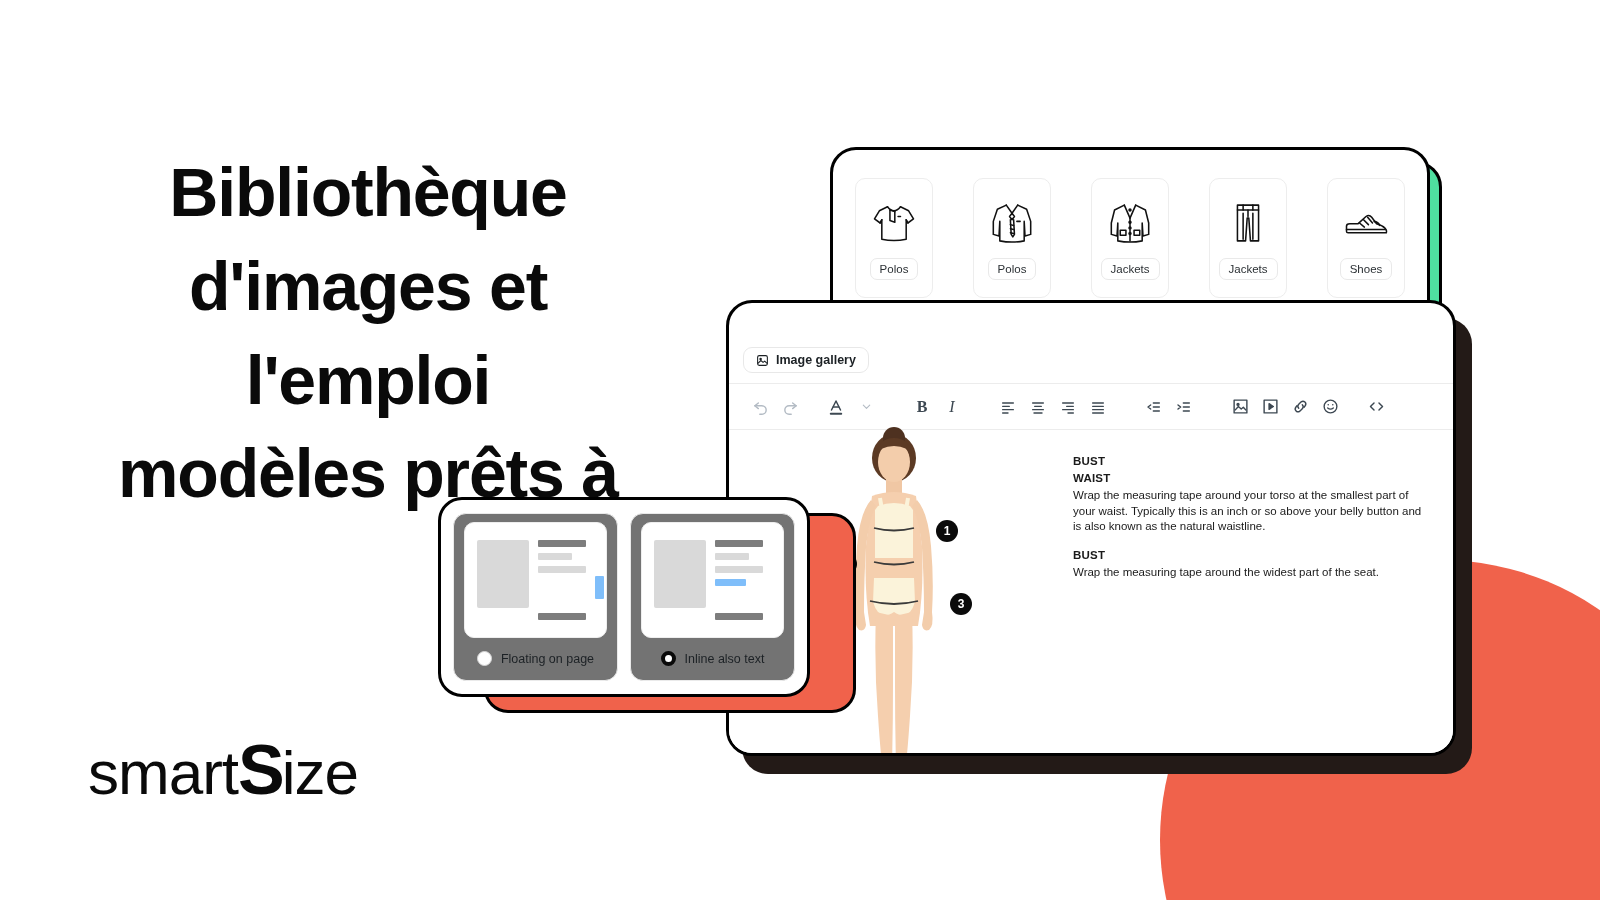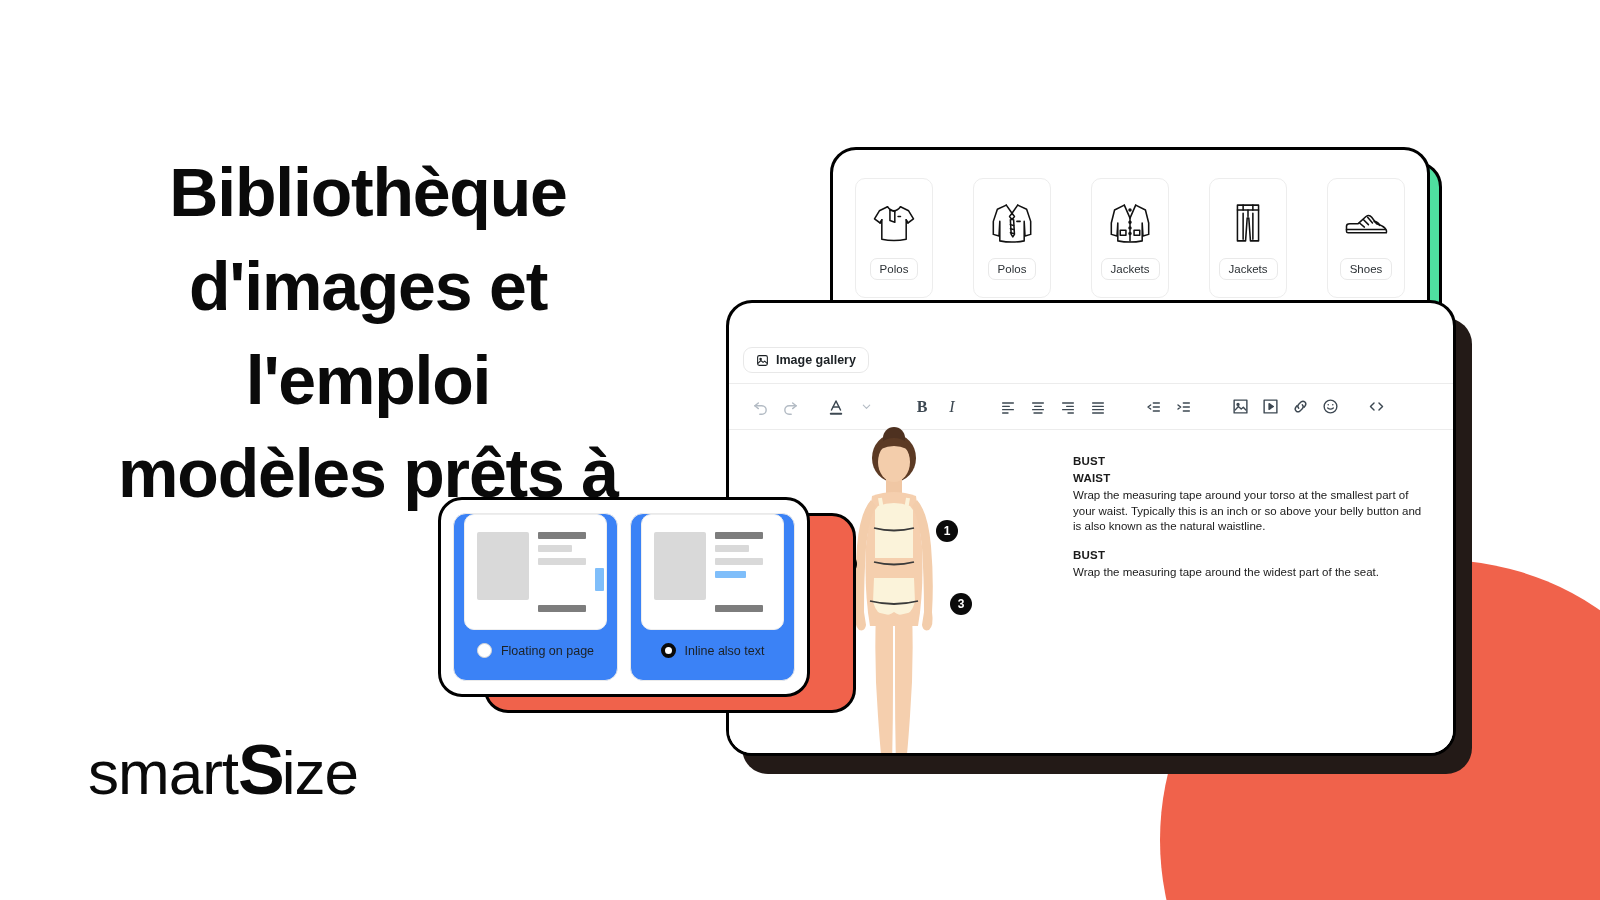--- a/index.html
+++ b/index.html
@@ -240,25 +240,25 @@
     border-radius:24px;
     z-index:2;
     display:flex;
     gap:12px;
     padding:13px 12px;
   }
   .opt{
     flex:1;
     border:1px solid #eaeaea;
     border-radius:13px;
-    background:#3b82f6;
+    background:#737373;
     display:flex;
     flex-direction:column;
     align-items:center;
-    padding:0 10px 0;
+    padding:8px 10px 0;
   }
   .opt-preview{
     width:100%;
     height:116px;
     border:1px solid #eeeeee;
     border-radius:10px;
     background:#fff;
     position:relative;
     padding:17px 12px;
     display:flex;

